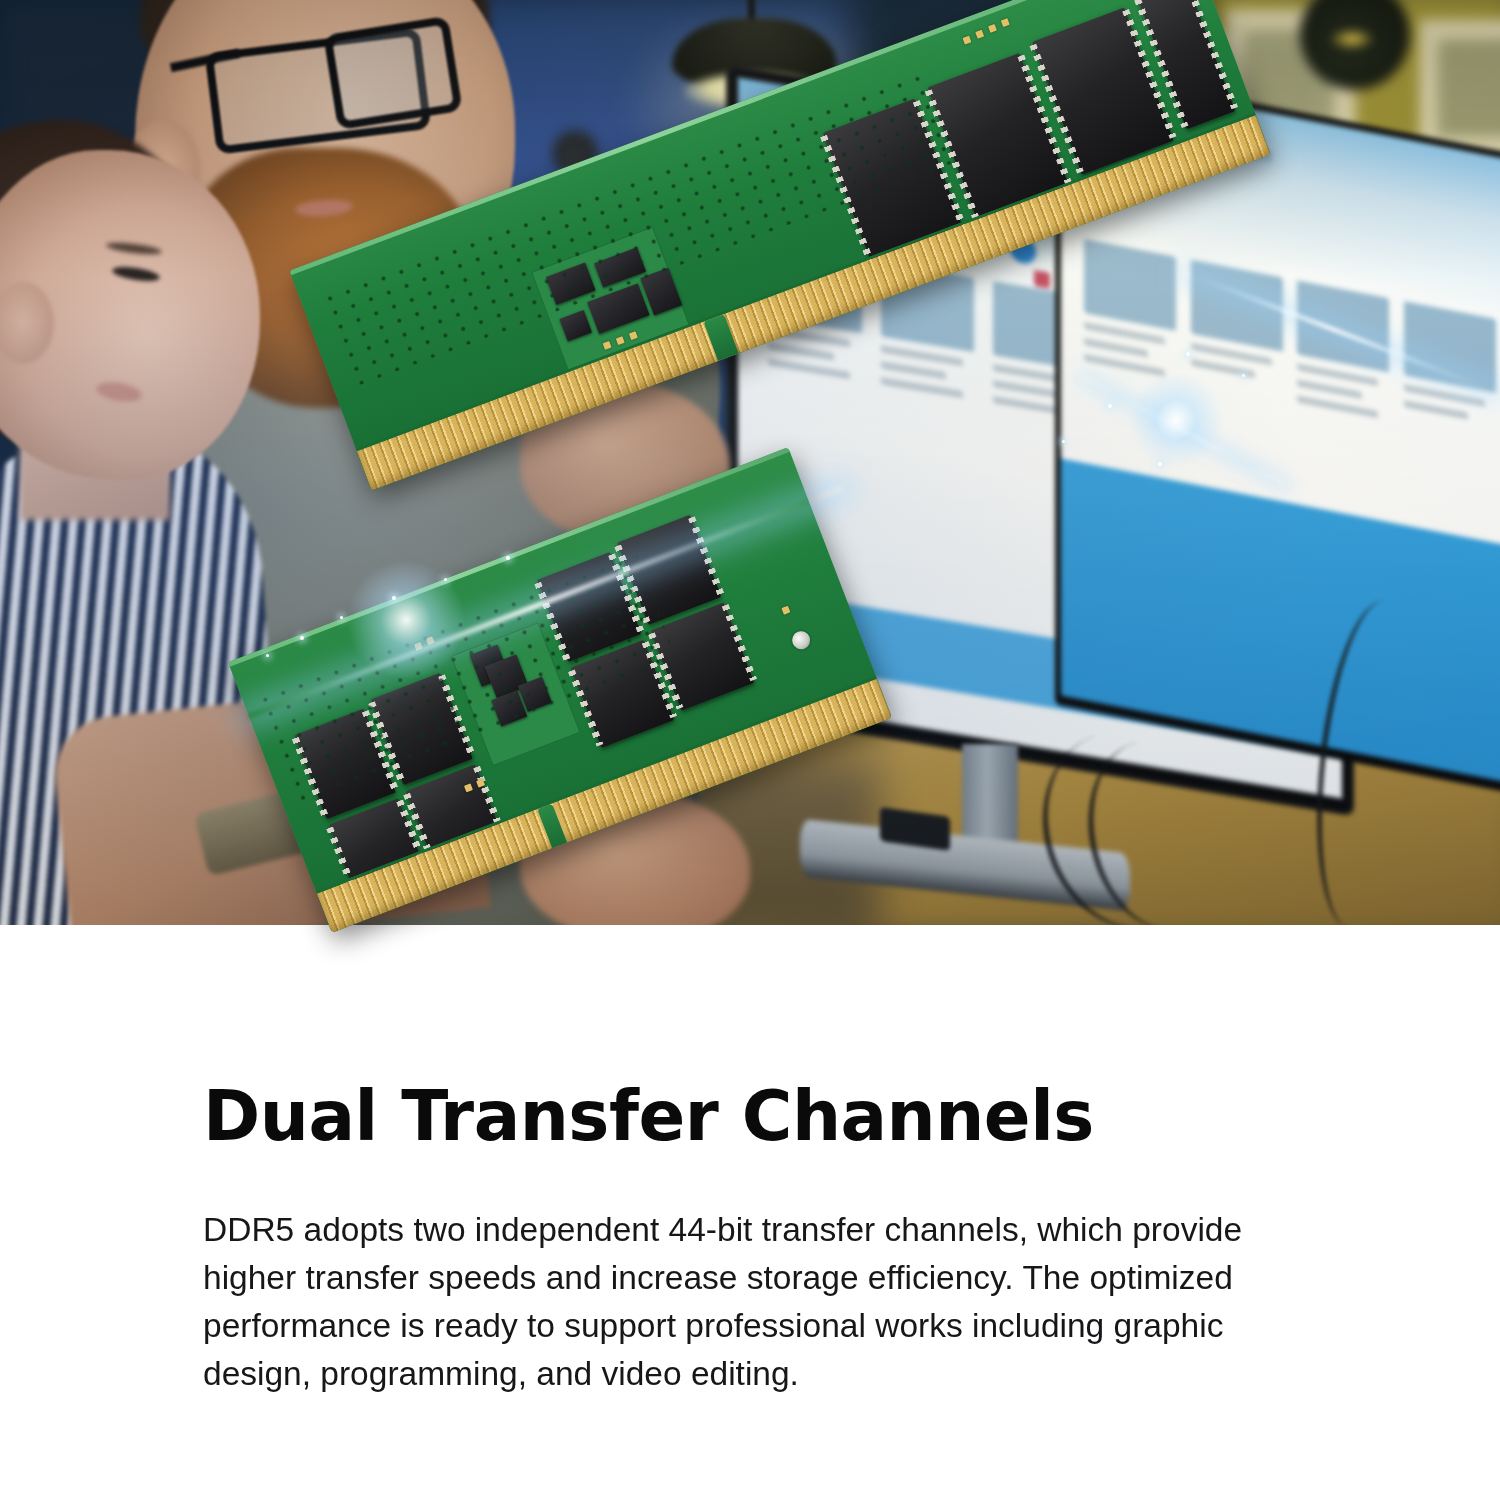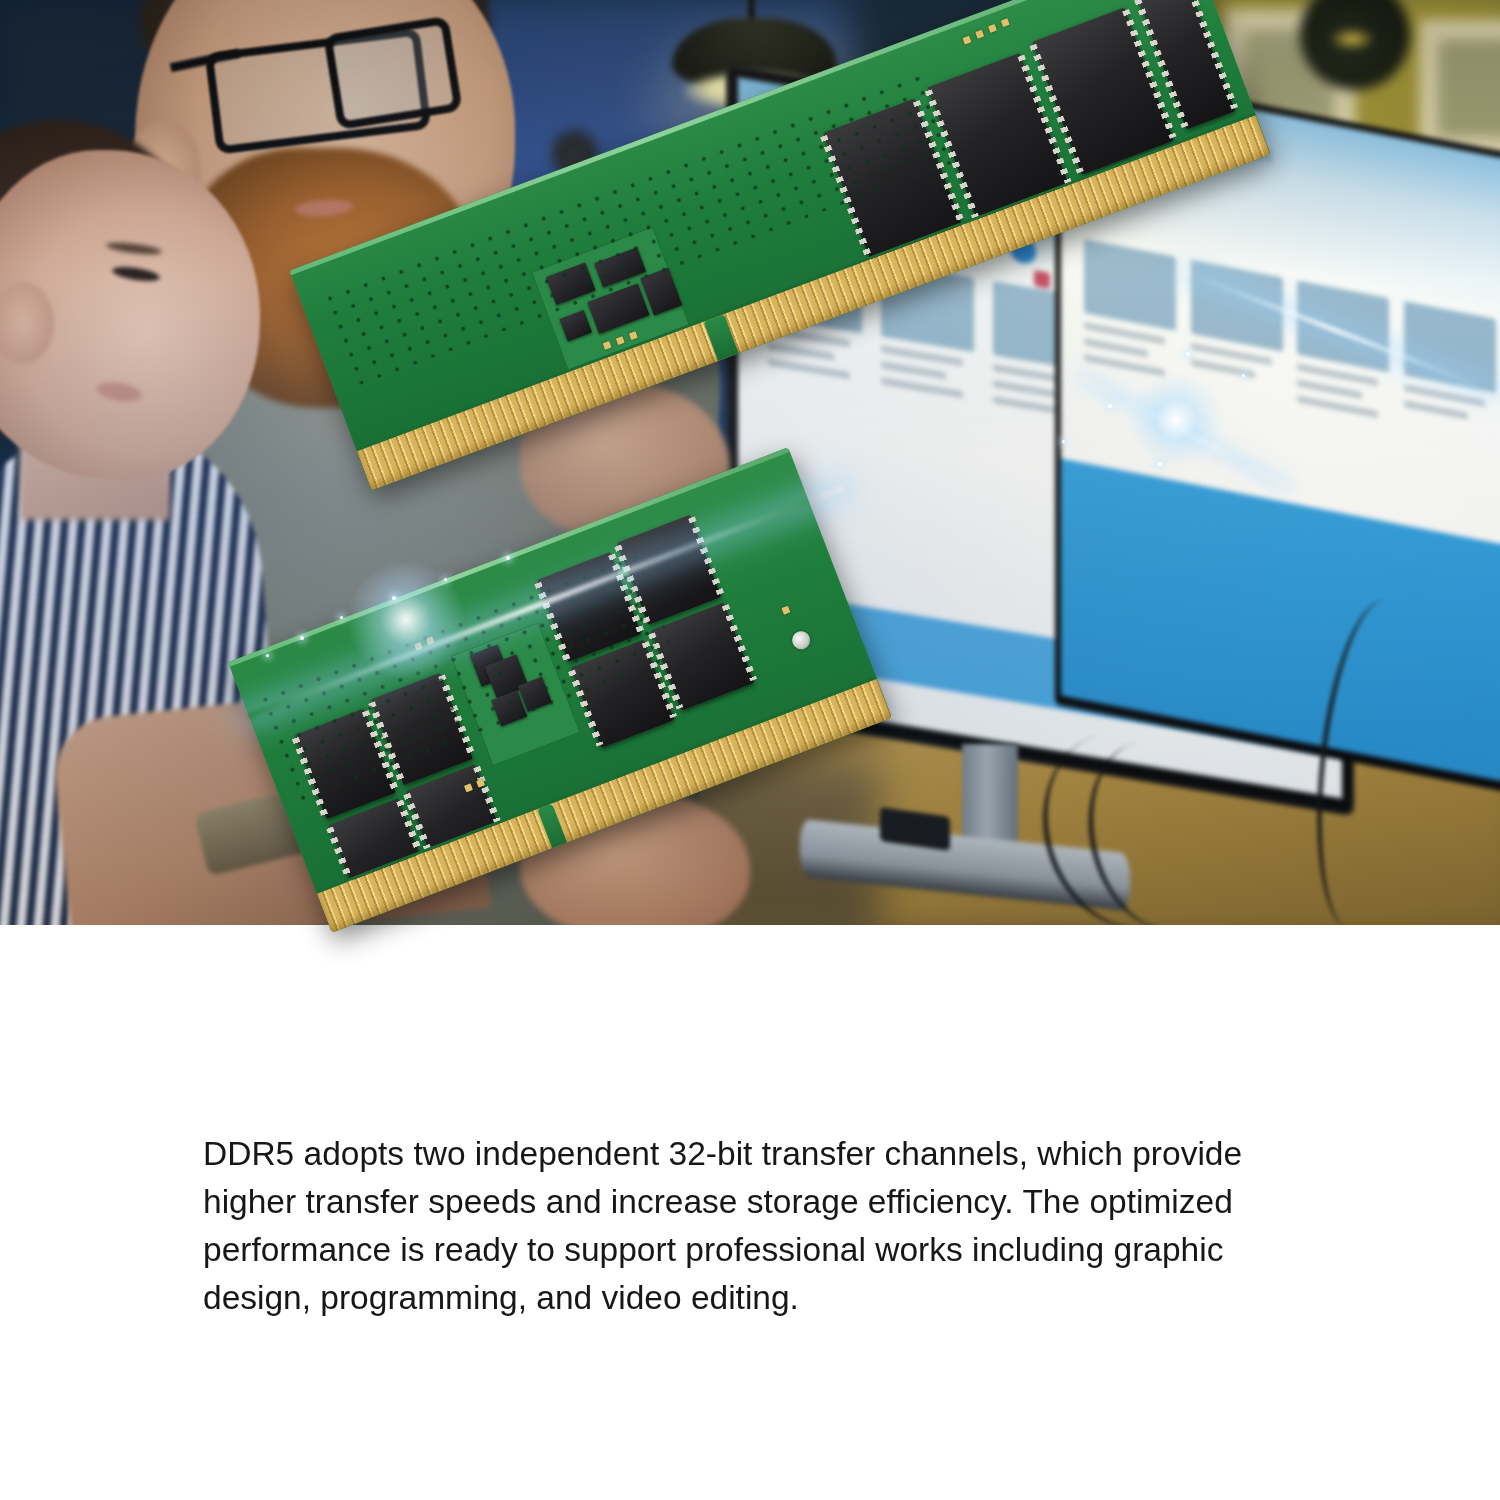--- a/index.html
+++ b/index.html
@@ -806,14 +806,15 @@
   <span class="sparkle" style="left:506px; top:556px;"></span>
   <span class="sparkle" style="left:266px; top:654px; width:3px; height:3px;"></span>
   <span class="sparkle" style="left:1186px;top:352px;"></span>
   <span class="sparkle" style="left:1242px;top:374px; width:3px; height:3px;"></span>
   <span class="sparkle" style="left:1108px;top:404px;"></span>
   <span class="sparkle" style="left:1062px;top:440px; width:3px; height:3px;"></span>
   <span class="sparkle" style="left:1158px;top:462px;"></span>
 </div>
 
 <div class="content">
-  <p class="body-copy">DDR5 adopts two independent 32-bit transfer channels, which provide higher transfer speeds and increase storage efficiency. The optimized performance is ready to support professional works including graphic design, programming, and video editing.</p>
+  <h1 class="headline">Dual Transfer Channels</h1>
+  <p class="body-copy">DDR5 adopts two independent 44-bit transfer channels, which provide higher transfer speeds and increase storage efficiency. The optimized performance is ready to support professional works including graphic design, programming, and video editing.</p>
 </div>
 
 </body></html>

